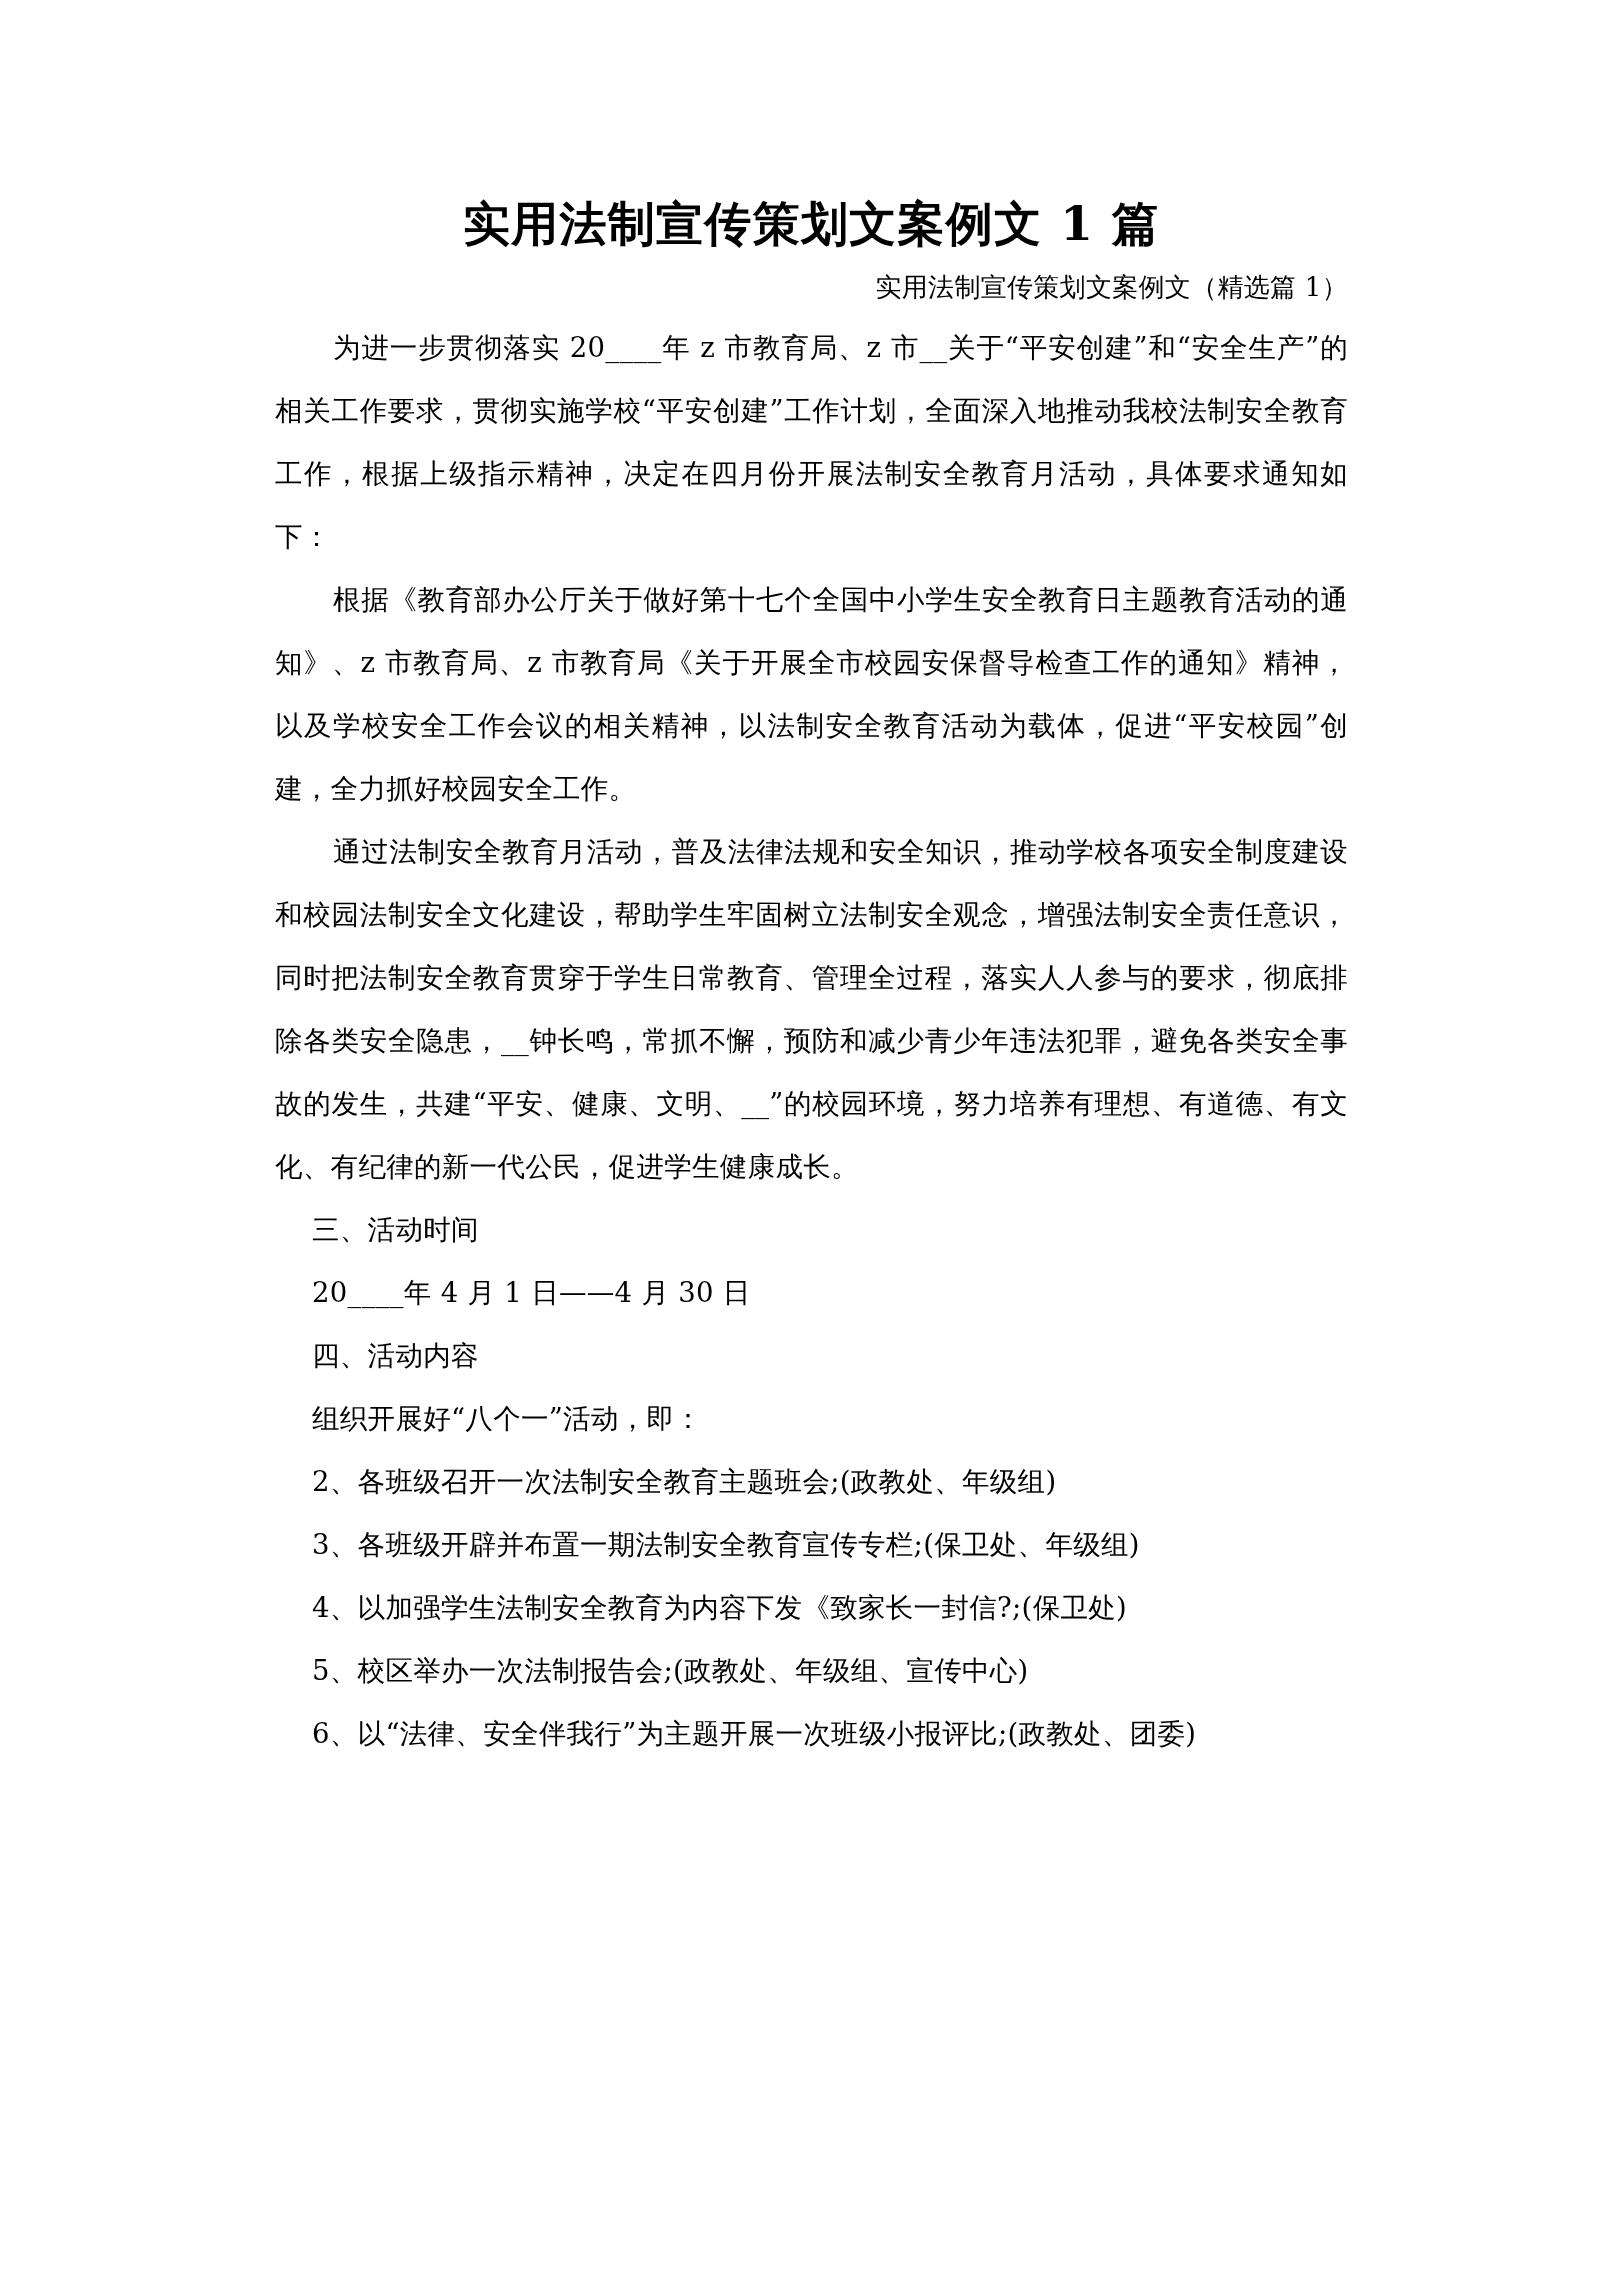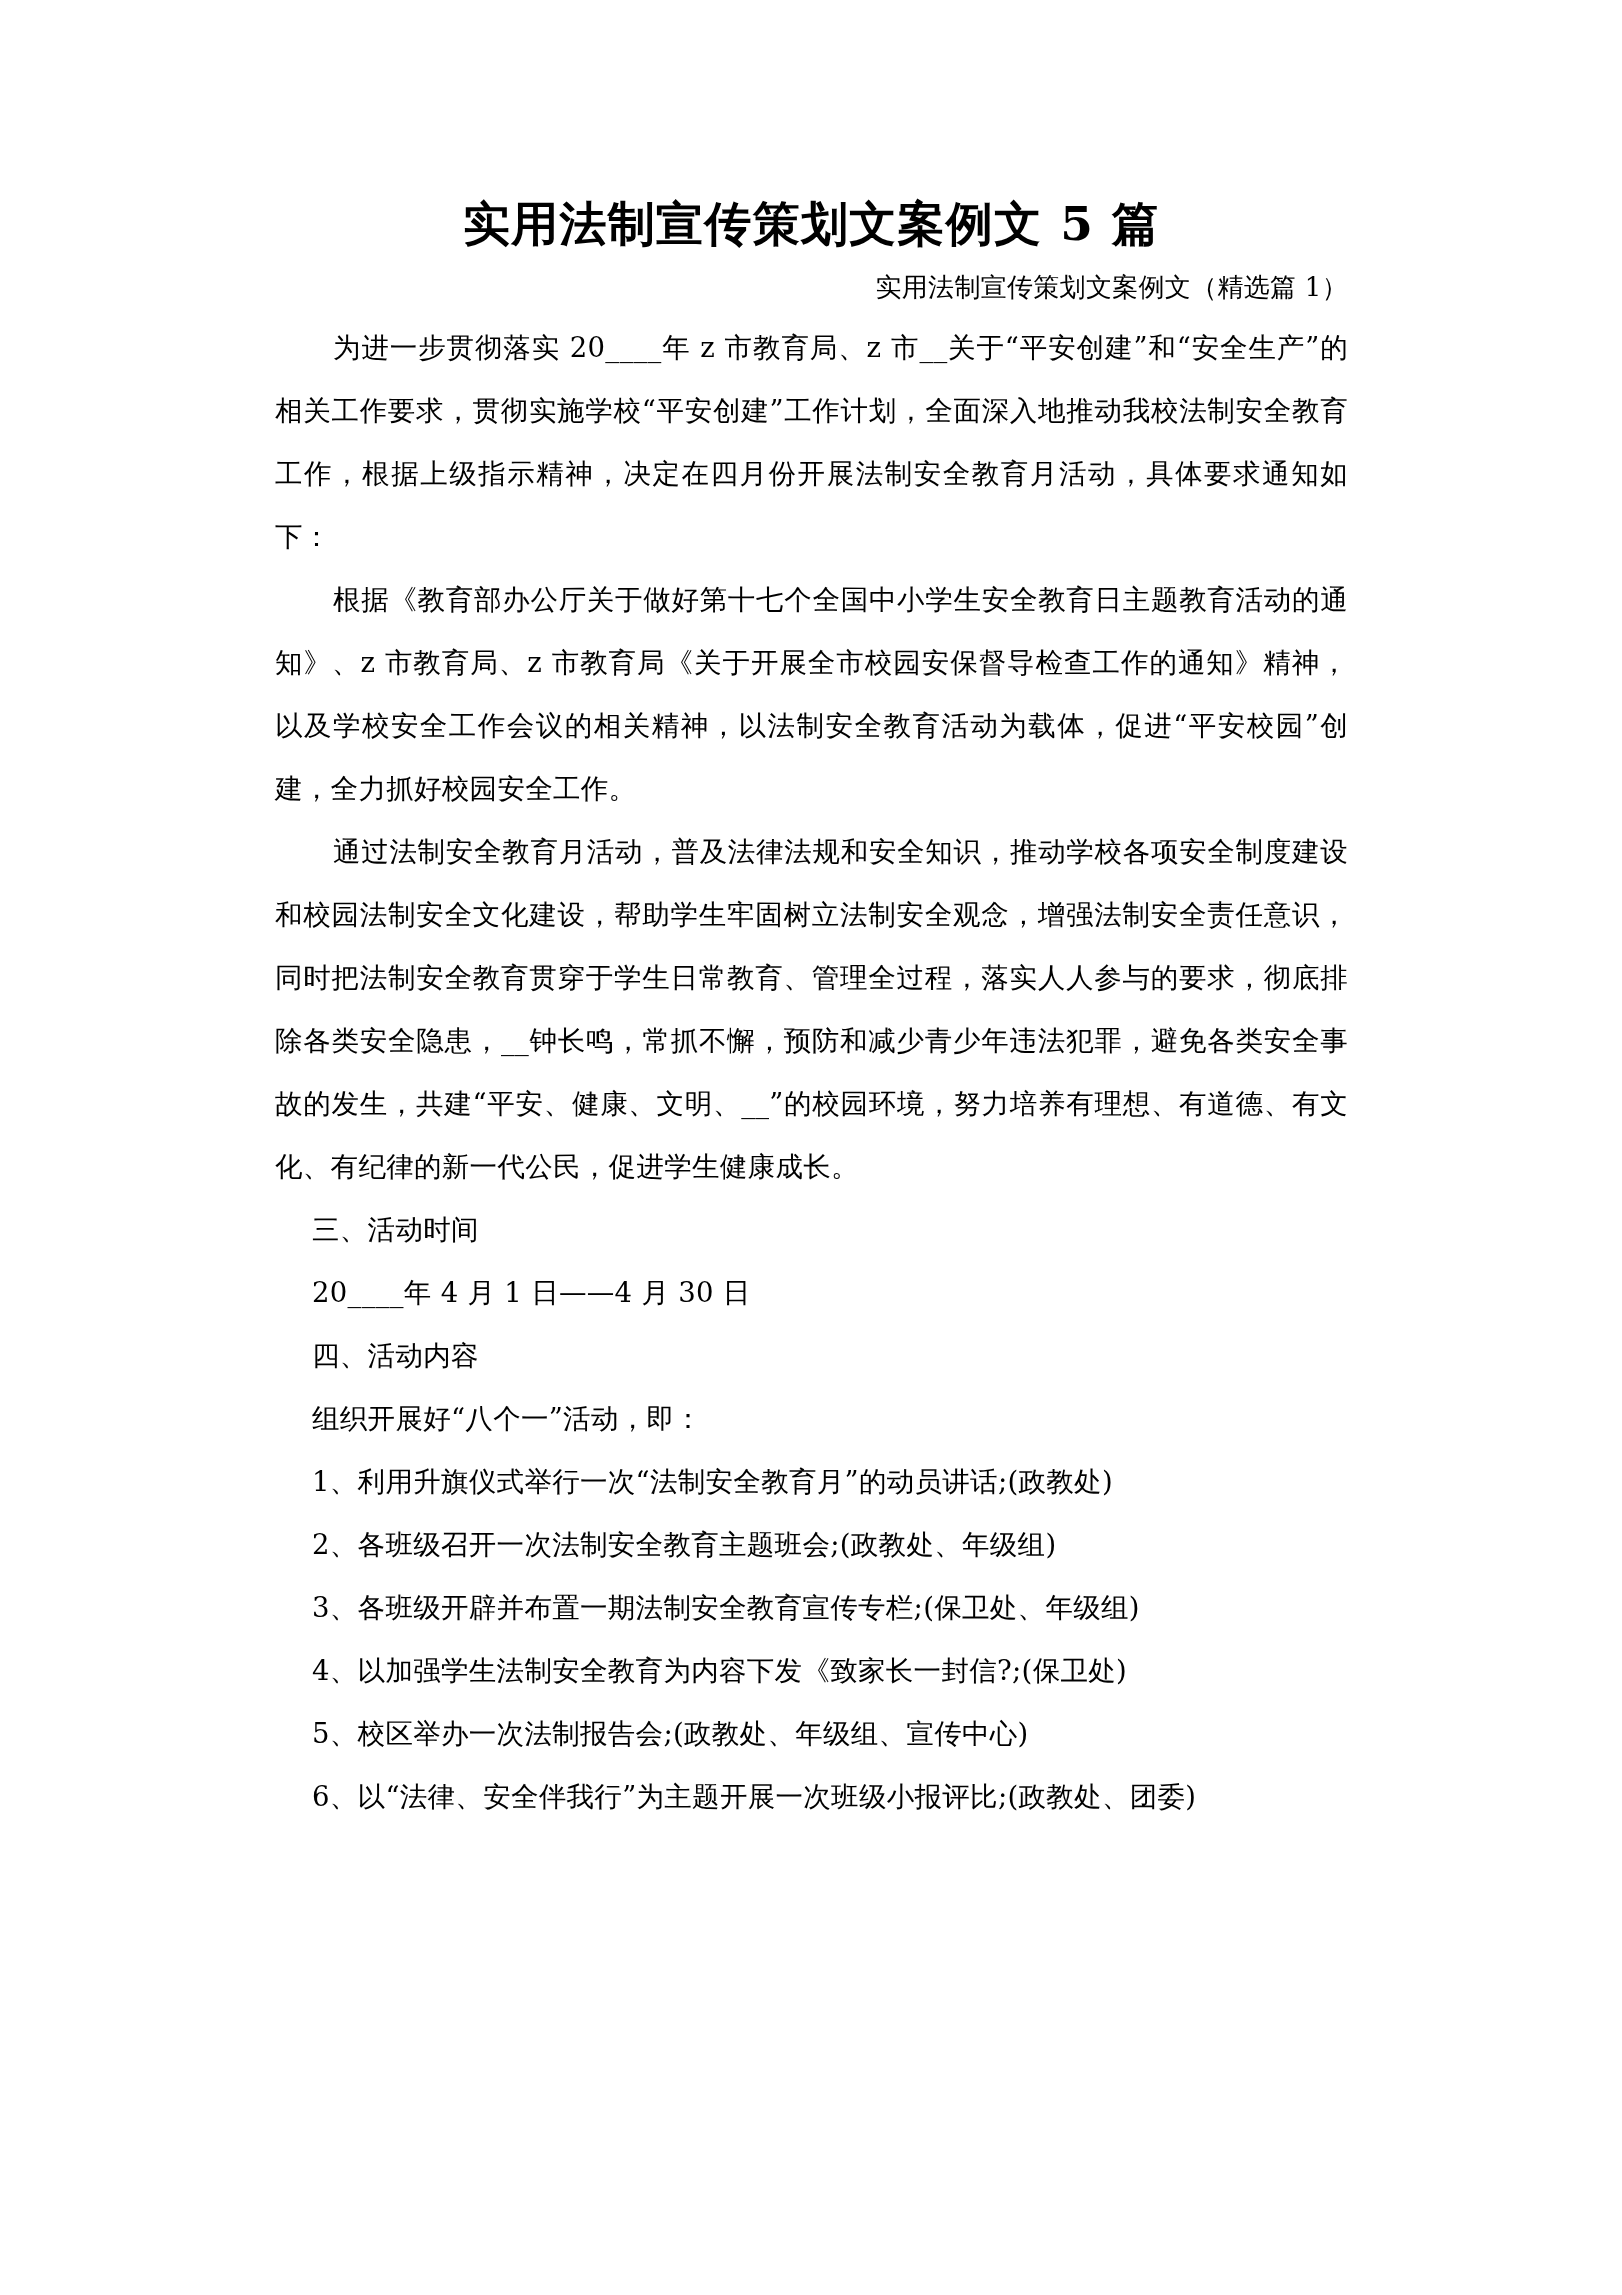--- a/index.html
+++ b/index.html
@@ -78,40 +78,39 @@
   }
   .body-block {
     width: 1073px;
   }
 </style>
 </head>
 <body>
 
 <div class="page">
 
-  <h1 class="doc-title">实用法制宣传策划文案例文 5 篇</h1>
+  <h1 class="doc-title">实用法制宣传策划文案例文 1 篇</h1>
 
   <div class="body-block">
 
     <p class="subtitle">实用法制宣传策划文案例文（精选篇 1）</p>
 
     <p class="para">为进一步贯彻落实 20____年 z 市教育局、z 市__关于“平安创建”和“安全生产”的相关工作要求，贯彻实施学校“平安创建”工作计划，全面深入地推动我校法制安全教育工作，根据上级指示精神，决定在四月份开展法制安全教育月活动，具体要求通知如下：</p>
 
     <p class="para">根据《教育部办公厅关于做好第十七个全国中小学生安全教育日主题教育活动的通知》、z 市教育局、z 市教育局《关于开展全市校园安保督导检查工作的通知》精神，以及学校安全工作会议的相关精神，以法制安全教育活动为载体，促进“平安校园”创建，全力抓好校园安全工作。</p>
 
     <p class="para">通过法制安全教育月活动，普及法律法规和安全知识，推动学校各项安全制度建设和校园法制安全文化建设，帮助学生牢固树立法制安全观念，增强法制安全责任意识，同时把法制安全教育贯穿于学生日常教育、管理全过程，落实人人参与的要求，彻底排除各类安全隐患，__钟长鸣，常抓不懈，预防和减少青少年违法犯罪，避免各类安全事故的发生，共建“平安、健康、文明、__”的校园环境，努力培养有理想、有道德、有文化、有纪律的新一代公民，促进学生健康成长。</p>
 
     <p class="heading">三、活动时间</p>
     <p class="plain">20____年 4 月 1 日——4 月 30 日</p>
 
     <p class="heading">四、活动内容</p>
     <p class="plain">组织开展好“八个一”活动，即：</p>
 
     <ul class="list">
-      <li>1、利用升旗仪式举行一次“法制安全教育月”的动员讲话;(政教处)</li>
       <li>2、各班级召开一次法制安全教育主题班会;(政教处、年级组)</li>
       <li>3、各班级开辟并布置一期法制安全教育宣传专栏;(保卫处、年级组)</li>
       <li>4、以加强学生法制安全教育为内容下发《致家长一封信?;(保卫处)</li>
       <li>5、校区举办一次法制报告会;(政教处、年级组、宣传中心)</li>
       <li>6、以“法律、安全伴我行”为主题开展一次班级小报评比;(政教处、团委)</li>
     </ul>
 
   </div>
 </div>
 

